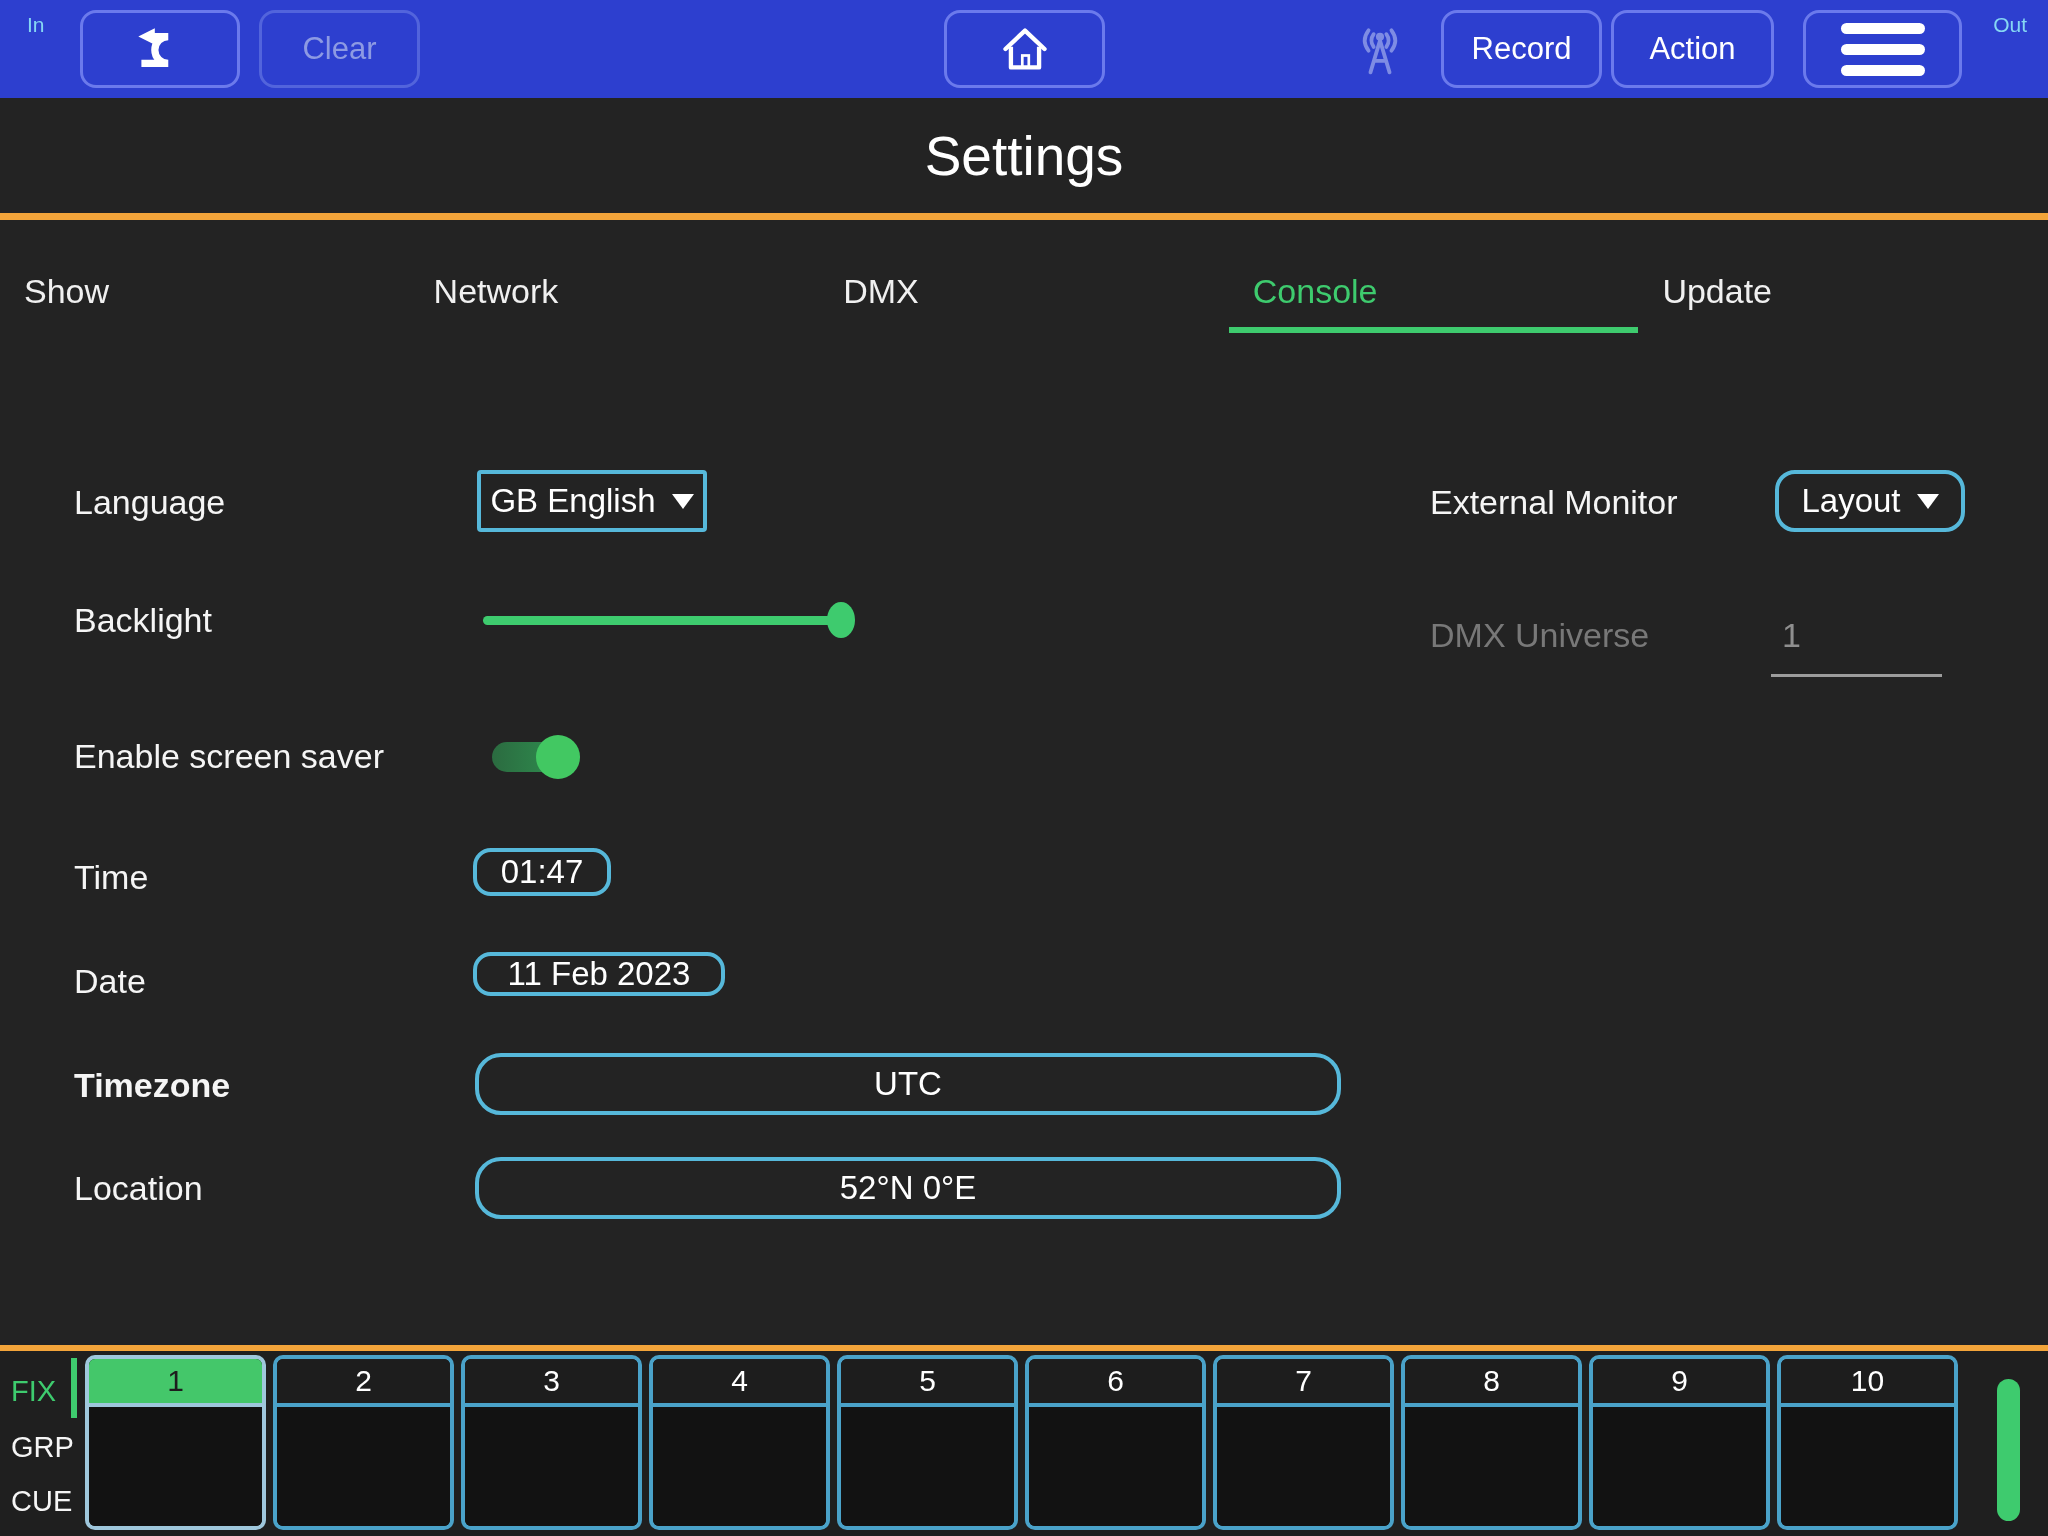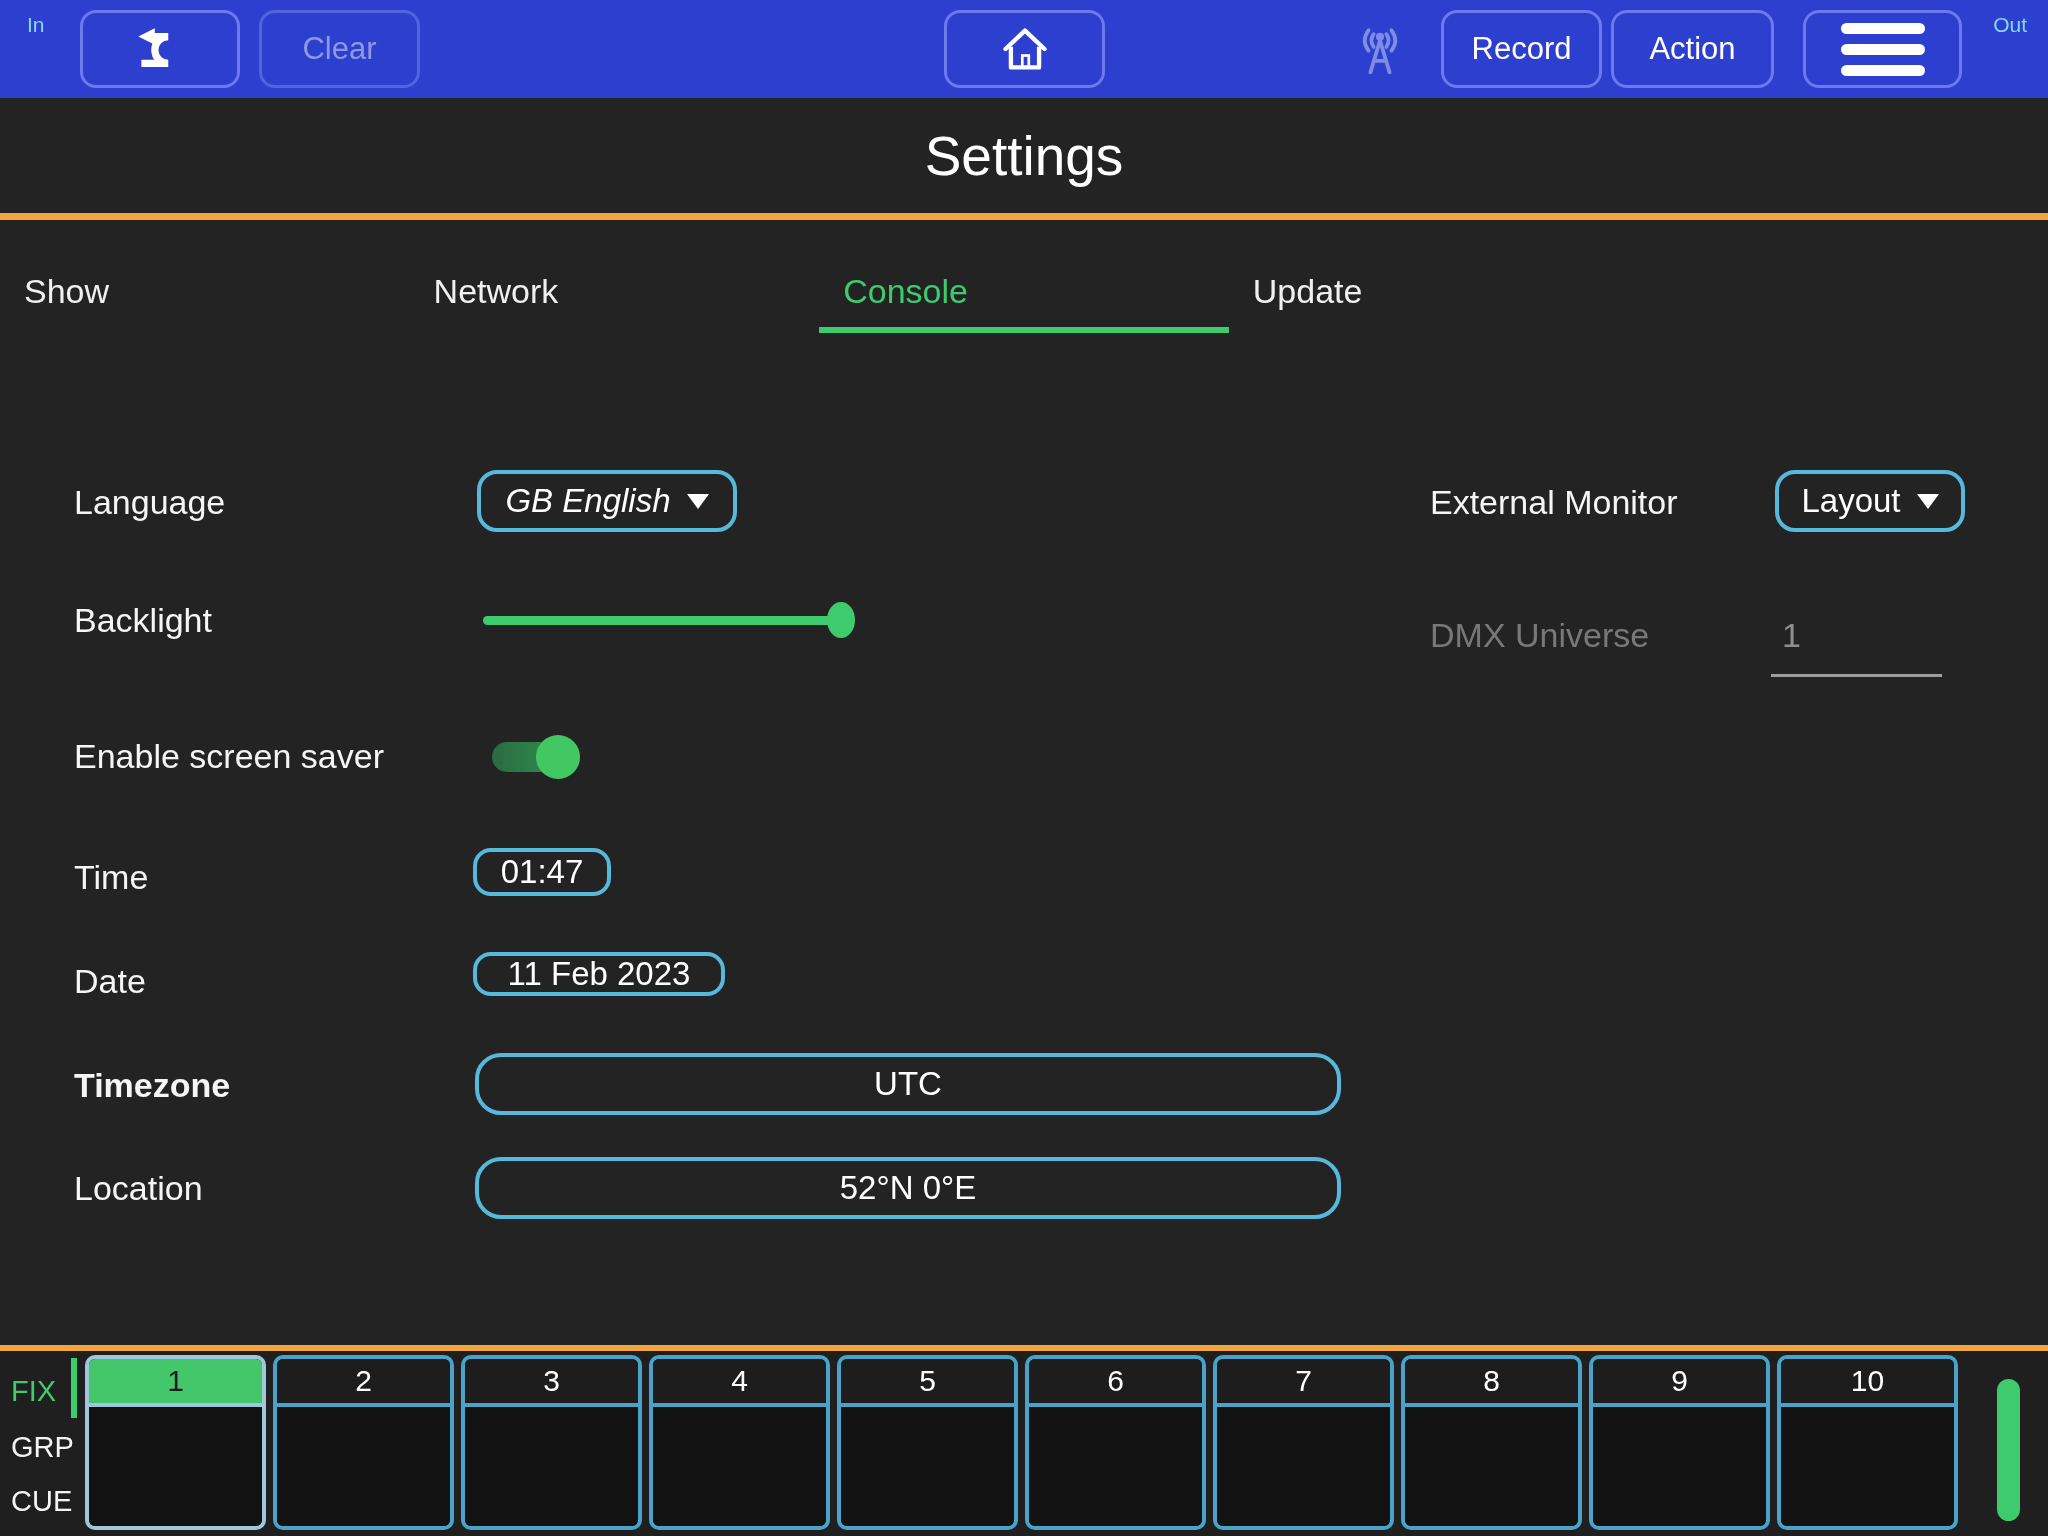--- a/index.html
+++ b/index.html
@@ -39,21 +39,21 @@
 
   
   .form-label{position:absolute;font-size:34px;line-height:48px;color:#f5f5f5;white-space:nowrap;}
   .grey{color:#787878;}
   .pill{position:absolute;box-sizing:border-box;background:transparent;border:4px solid #56b8da;
     color:#ffffff;font-size:33px;font-family:inherit;display:flex;align-items:center;
     justify-content:center;cursor:pointer;padding:0;}
   .dd-arrow{width:0;height:0;border-left:11px solid transparent;border-right:11px solid transparent;
     border-top:15px solid #ffffff;margin-left:16px;}
 
-  .lang-select{left:477px;top:470px;width:260px;height:62px;border-radius:20px;font-style:italic;}
+  .lang-select{left:477px;top:470px;width:230px;height:62px;border-radius:4px;}
   .extmon-select{left:1775px;top:470px;width:190px;height:62px;border-radius:20px;}
   .time-btn{left:473px;top:848px;width:138px;height:48px;border-radius:18px;}
   .date-btn{left:473px;top:952px;width:252px;height:44px;border-radius:18px;}
   .timezone-btn{left:475px;top:1053px;width:866px;height:62px;border-radius:26px;}
   .location-btn{left:475px;top:1157px;width:866px;height:62px;border-radius:26px;}
 
   .slider{position:absolute;left:483px;top:600px;width:366px;height:40px;cursor:pointer;}
   .slider .track{position:absolute;left:0;top:16px;width:100%;height:9px;border-radius:5px;background:#3ecb6e;}
   .slider .knob{position:absolute;top:2px;width:28px;height:36px;border-radius:50%;background:#3ecb6e;}
 
@@ -148,20 +148,24 @@
 
   <nav class="tabs">
     <div class="tab">
       <span class="tab-label">Show</span>
 
     </div>
     <div class="tab">
       <span class="tab-label">Network</span>
 
     </div>
+    <div class="tab">
+      <span class="tab-label">DMX</span>
+
+    </div>
     <div class="tab active">
       <span class="tab-label">Console</span>
       <div class="tab-underline"></div>
     </div>
     <div class="tab">
       <span class="tab-label">Update</span>
 
     </div>
   </nav>
 

